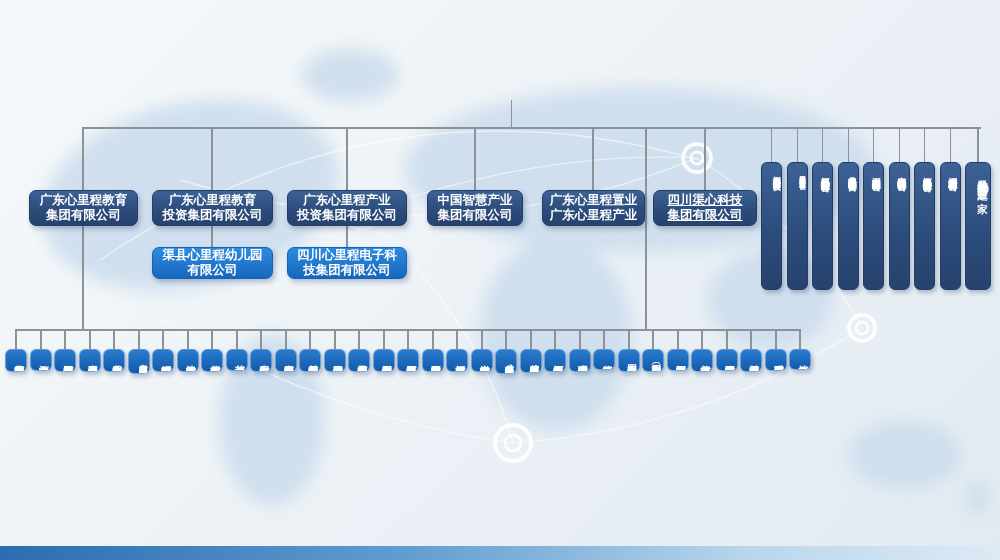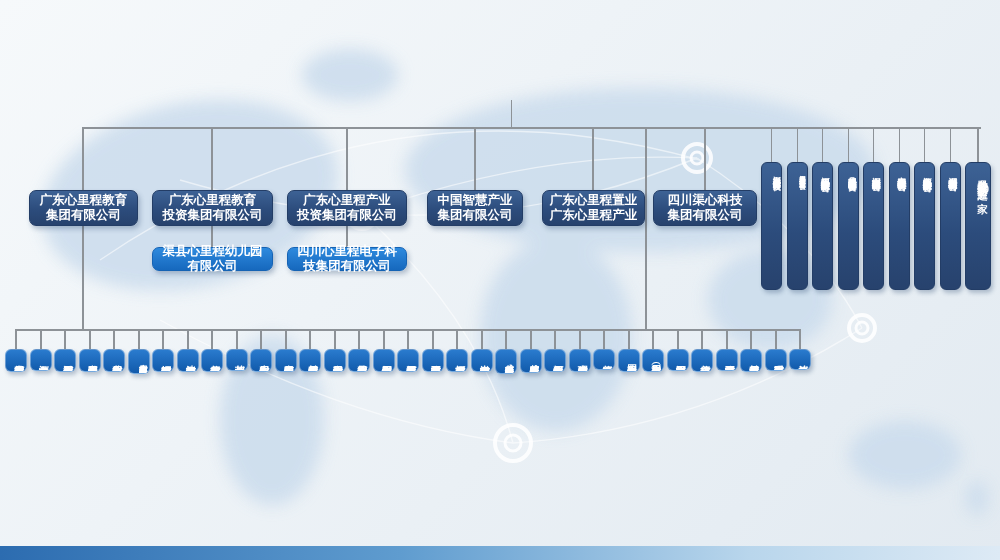--- a/index.html
+++ b/index.html
@@ -14,21 +14,21 @@
     position:absolute;display:flex;align-items:center;justify-content:center;
     color:#fff;font-weight:bold;text-align:center;white-space:pre-line;
     border-radius:8px;box-shadow:2px 3px 5px rgba(40,70,110,.30);
     box-sizing:border-box;
   }
   .navy{background:linear-gradient(180deg,#3d6295 0%,#2c4c7c 55%,#27426d 100%);border:1px solid #233d66;}
   .lightblue{background:linear-gradient(180deg,#2e8ade 0%,#1668bd 100%);border:1px solid #1563b4;}
   .bright{background:linear-gradient(180deg,#2a7bce 0%,#115aab 100%);border:1px solid rgba(255,255,255,.35);}
   .root-box{left:423px;top:55px;width:187px;height:46px;font-size:16px;letter-spacing:1px;border-radius:9px;}
   .l2{top:190px;height:36px;font-size:12.5px;line-height:15px;border-radius:7px;}
-  .mid{top:247px;height:24px;font-size:12.5px;line-height:15px;border-radius:7px;text-align:center;}
+  .mid{top:247px;height:32px;font-size:12.5px;line-height:15px;border-radius:7px;text-align:center;}
   .vbox{
     writing-mode:vertical-rl;text-orientation:mixed;
     color:#fff;font-weight:bold;border-radius:6px;
     box-shadow:2px 3px 4px rgba(40,70,110,.30);box-sizing:border-box;
     flex:0 0 auto;overflow:hidden;
   }
   .vrow{position:absolute;display:flex;align-items:flex-start;}
   #rightcol{left:761px;top:162px;gap:4.5px;}
   #rightcol .vbox{width:21px;min-height:128px;padding:7px 0;letter-spacing:.5px;}
   #rightcol .vbox:last-child{width:26px;letter-spacing:2px;font-size:10.5px !important;}
@@ -145,21 +145,21 @@
       <div class="box navy l2" style="left: 29px; width: 109px;">广东心里程教育
 集团有限公司</div>
       <div class="box navy l2" style="left: 152px; width: 121px;">广东心里程教育
 投资集团有限公司</div>
       <div class="box navy l2" style="left: 287px; width: 120px;">广东心里程产业
 投资集团有限公司</div>
       <div class="box navy l2" style="left: 427px; width: 96px;">中国智慧产业
 集团有限公司</div>
       <div class="box navy l2" style="left: 542px; width: 103px;">广东心里程置业
 广东心里程产业</div>
-      <div class="box navy l2" style="left: 653px; width: 104px;">四川渠心科技
+      <div class="box navy l2" style="left: 653px; width: 104px; text-decoration: underline;">四川渠心科技
 集团有限公司</div>
     </div>
 
   <div id="midrow">
       <div class="box lightblue mid" style="left: 152px; width: 121px;">渠县心里程幼儿园
 有限公司</div>
       <div class="box lightblue mid" style="left: 287px; width: 120px;">四川心里程电子科
 技集团有限公司</div>
     </div>
 

